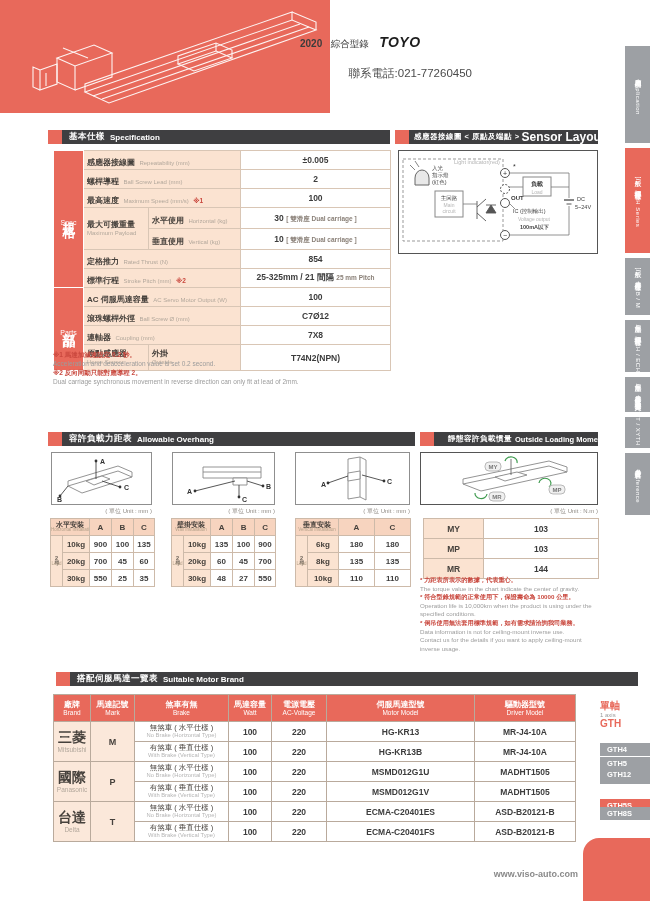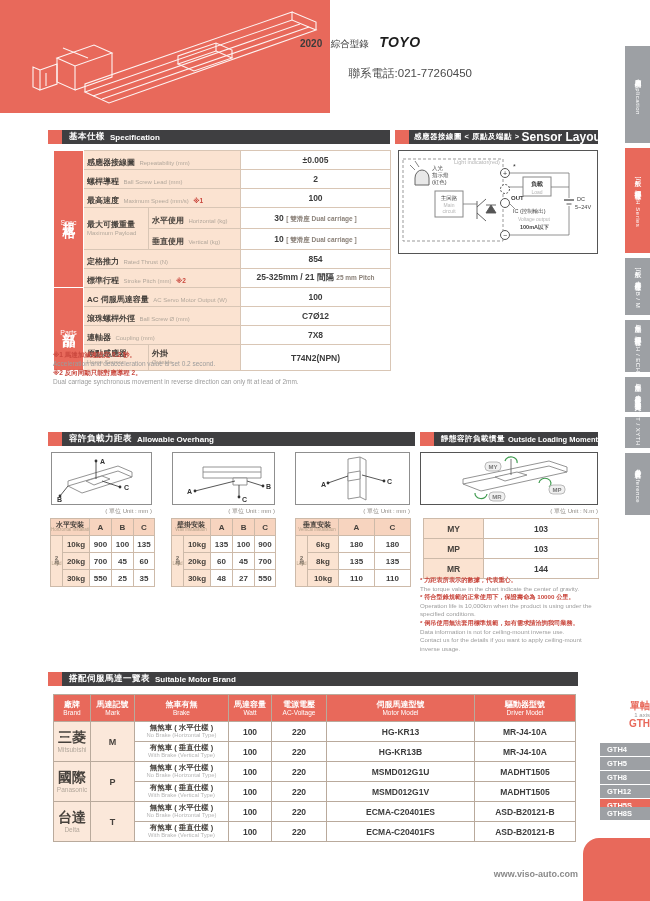--- a/index.html
+++ b/index.html
@@ -22,21 +22,21 @@
   .side-tab{
     position:absolute;right:0;width:25px;background:#9da0a4;color:#fff;
     writing-mode:vertical-rl;text-orientation:mixed;
     display:flex;align-items:center;justify-content:center;gap:3px;
     box-sizing:border-box;
   }
   .side-tab .vt-zh{font-size:6.5px;font-weight:bold;letter-spacing:1px;white-space:nowrap}
   .side-tab .vt-en{font-size:6px;letter-spacing:.5px;white-space:nowrap}
   .side-tab.red{background:#e8695b}
 
-  .series-head{position:absolute;left:600px;top:700px;width:50px;text-align:right;line-height:1.15}
+  .series-head{position:absolute;left:600px;top:700px;width:50px;text-align:left;line-height:1.15}
   .series-zh{font-size:10px;font-weight:bold;color:#e8695b}
   .series-en{font-size:6px;color:#9a9a9a}
   .series-code{font-size:10px;font-weight:bold;color:#e8695b}
   .model-tab{
     position:absolute;left:600px;width:50px;height:13px;background:#9da0a4;color:#fff;
     font-size:7.5px;font-weight:bold;line-height:13px;padding-left:7px;box-sizing:border-box;
   }
   .model-tab.red{background:#e8695b}
   .corner{position:absolute;left:583px;top:838px;width:67px;height:63px;background:#e8695b;border-top-left-radius:16px}
 
@@ -100,21 +100,21 @@
   .motor-table td{border:1px solid #b9aa9c;text-align:center;overflow:hidden;white-space:nowrap;padding:0}
   .mh{background:#e8695b;color:#fff;height:26px;line-height:1.15}
   .mh .h-zh{font-size:8px;font-weight:bold;display:block}
   .mh .h-en{font-size:6.5px;display:block}
   .mrow{height:20px}
   .brand-cell{background:#fbe8da;line-height:1.1}
   .b-zh{font-size:14px;font-weight:bold;color:#46413c;display:block}
   .b-en{font-size:6.5px;color:#b3a89c;display:block}
   .mark-cell{background:#fbe8da;font-size:9px;font-weight:bold;color:#46413c}
   .brake-cell{line-height:1.1}
-  .bk-zh{font-size:7.5px;font-weight:bold;color:#46413c;display:block}
+  .bk-zh{font-size:7.5px;font-weight:normal;color:#46413c;display:block}
   .bk-en{font-size:5.8px;color:#b5b5b5;display:block}
   .m-val{font-size:8.5px;font-weight:bold;color:#3c3c3c}
 
   .footer-url{position:absolute;left:378px;top:869px;width:200px;text-align:right;font-size:9px;font-weight:bold;color:#8a8a8a}
 </style>
 </head>
 <body>
 
 <div class="hero">
   <svg width="330" height="113" viewBox="0 0 330 113">
@@ -176,21 +176,21 @@
 </div>
 
 <div class="series-head">
   <div class="series-zh">單軸</div>
   <div class="series-en">1 axis</div>
   <div class="series-code">GTH</div>
 </div>
 <div class="model-tab" style="top:743px">GTH4</div>
 <div class="model-tab" style="top:757px">GTH5</div>
 <div class="model-tab" style="top:771px">GTH8</div>
-<div class="model-tab" style="top:785px">GTH12</div>
+<div class="model-tab" style="top:768px">GTH12</div>
 <div class="model-tab red" style="top:799px">GTH5S</div>
 <div class="model-tab" style="top:807px">GTH8S</div>
 <div class="corner"></div>
 
 <div class="sec-bar" style="left:48px;top:130px;width:342px">
   <span class="sec-sq"></span>
   <span class="sec-zh">基本仕樣</span>
   <span class="sec-en">Specification</span>
 </div>
 
@@ -564,21 +564,21 @@
   <tr>
     <td class="oh-load">10kg</td>
     <td class="oh-val">110</td>
     <td class="oh-val">110</td>
   </tr>
 </tbody>
   </table>
 
 <div class="sec-bar" style="left:420px;top:432px;width:178px">
   <span class="sec-sq"></span>
-  <span class="sec-zh" style="font-size:7.5px;margin-left:7px">靜態容許負載慣量</span>
+  <span class="sec-zh" style="font-size:7.5px;margin-left:14px">靜態容許負載慣量</span>
   <span class="sec-en" style="font-size:7.5px;margin-left:3px">Outside Loading Moment</span>
 </div>
 
 <div class="diag-box" style="left:420px;top:452px;width:178px;border:1.5px solid #555">
   <svg width="175" height="50" viewBox="0 0 175 50">
     <g stroke="#888" stroke-width="0.9" fill="#fff">
       <polygon points="42,31 128,13 146,19 60,38"></polygon>
       <polyline points="42,31 42,26 128,8 146,14 146,19" fill="none"></polyline>
       <polygon points="74,24 96,19 106,22 84,28"></polygon>
     </g>
@@ -625,21 +625,21 @@
 <div class="mo-notes">
   <div class="mn-red">* 力距表所表示的數據，代表重心。</div>
   <div class="mn-gray">The torque value in the chart indicate the center of gravity.</div>
   <div class="mn-red">* 符合型錄規範的正常使用下，保證壽命為 10000 公里。</div>
   <div class="mn-gray">Operation life is 10,000km when the product is using under the specified conditions.</div>
   <div class="mn-red">* 倒吊使用無法套用標準規範，如有需求請洽詢我司業務。</div>
   <div class="mn-gray">Data information is not for ceiling-mount inverse use.</div>
   <div class="mn-gray">Contact us for the details if you want to apply ceiling-mount inverse usage.</div>
 </div>
 
-<div class="sec-bar" style="left:48px;top:672px;width:530px">
+<div class="sec-bar" style="left:56px;top:672px;width:582px">
   <span class="sec-sq"></span>
   <span class="sec-zh">搭配伺服馬達一覽表</span>
   <span class="sec-en">Suitable Motor Brand</span>
 </div>
 
 <table class="motor-table">
   <colgroup>
     <col style="width:37px">
       <col style="width:44px">
       <col style="width:94px">

